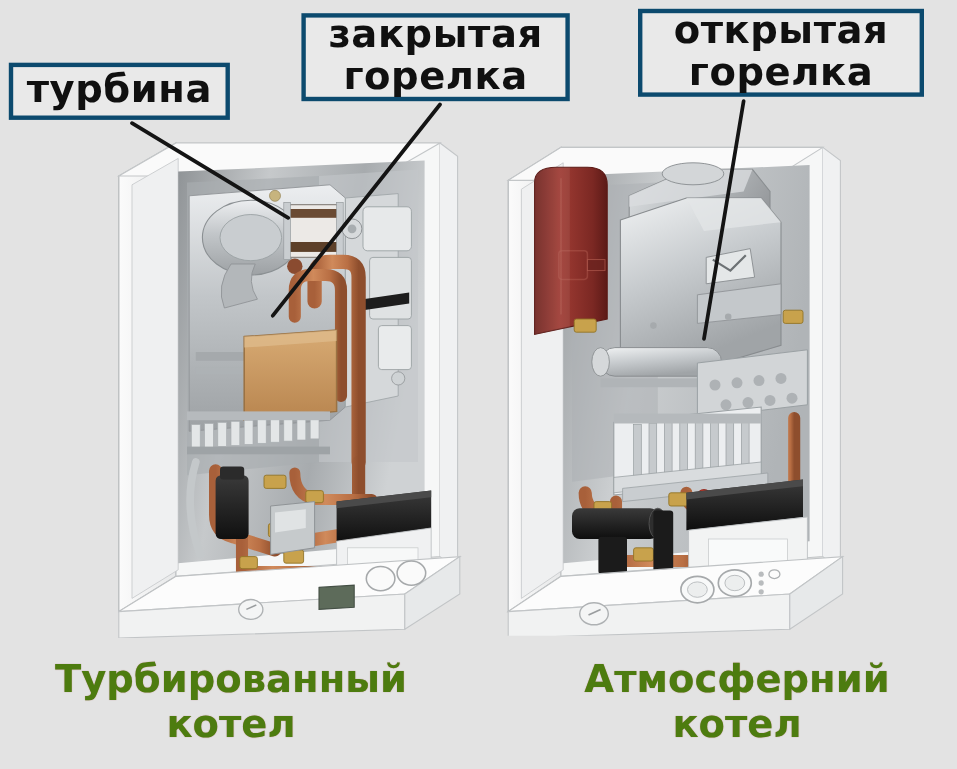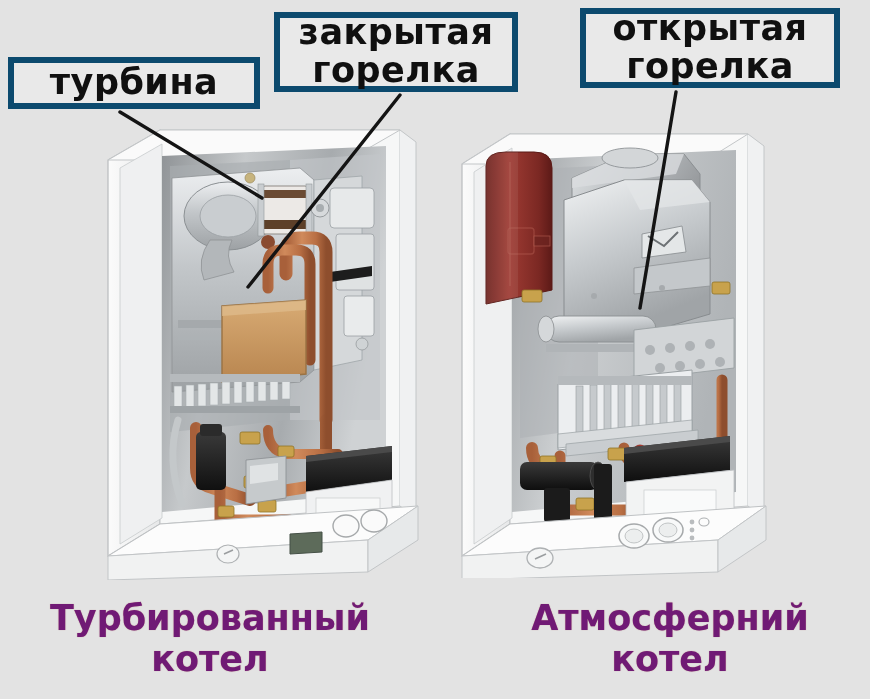--- a/index.html
+++ b/index.html
@@ -15,50 +15,50 @@
     background: #e3e3e3;
     overflow: hidden;
     font-family: "DejaVu Sans", sans-serif;
   }
 
   
   .callout {
     position: absolute;
     box-sizing: border-box;
     background: #e9e9e9;
-    border: 6px solid #0c4a6e;
+    border: 4px solid #0c4a6e;
     color: #101010;
     font-family: "DejaVu Sans", sans-serif;
     font-weight: 700;
     letter-spacing: 0.5px;
     text-align: center;
     line-height: 1.08;
     display: flex;
     flex-direction: column;
     align-items: center;
     justify-content: center;
     z-index: 40;
   }
   .callout span { display: block; white-space: nowrap; }
-  #callout-turbine { left: 8px;  top: 57px;  width: 252px; height: 52px; font-size: 35px; }
+  #callout-turbine { left: 8px;  top: 57px;  width: 201px; height: 52px; font-size: 35px; }
   #callout-closed  { left: 274px; top: 12px; width: 244px; height: 80px; font-size: 35px; }
   #callout-open    { left: 580px; top: 8px;  width: 260px; height: 80px; font-size: 35px; align-items: center; }
 
   
   #leaders { position: absolute; left: 0; top: 0; width: 870px; height: 699px; z-index: 35; pointer-events: none; }
 
   
   .caption {
     position: absolute;
     text-align: center;
     font-family: "DejaVu Sans", sans-serif;
     font-weight: 700;
     font-size: 35px;
     line-height: 1.18;
-    color: #701a75;
+    color: #4d7c0f;
     text-shadow: 0 0 1px rgba(150,30,25,.45);
     z-index: 30;
   }
   .caption span { display: block; white-space: nowrap; }
   #caption-left  { left: 0px;   top: 598px; width: 420px; }
   #caption-right { left: 460px; top: 598px; width: 420px; }
 
   
   .boiler { position: absolute; z-index: 10; }
   #boiler-left  { left: 100px; top: 120px; width: 330px; height: 460px; }

